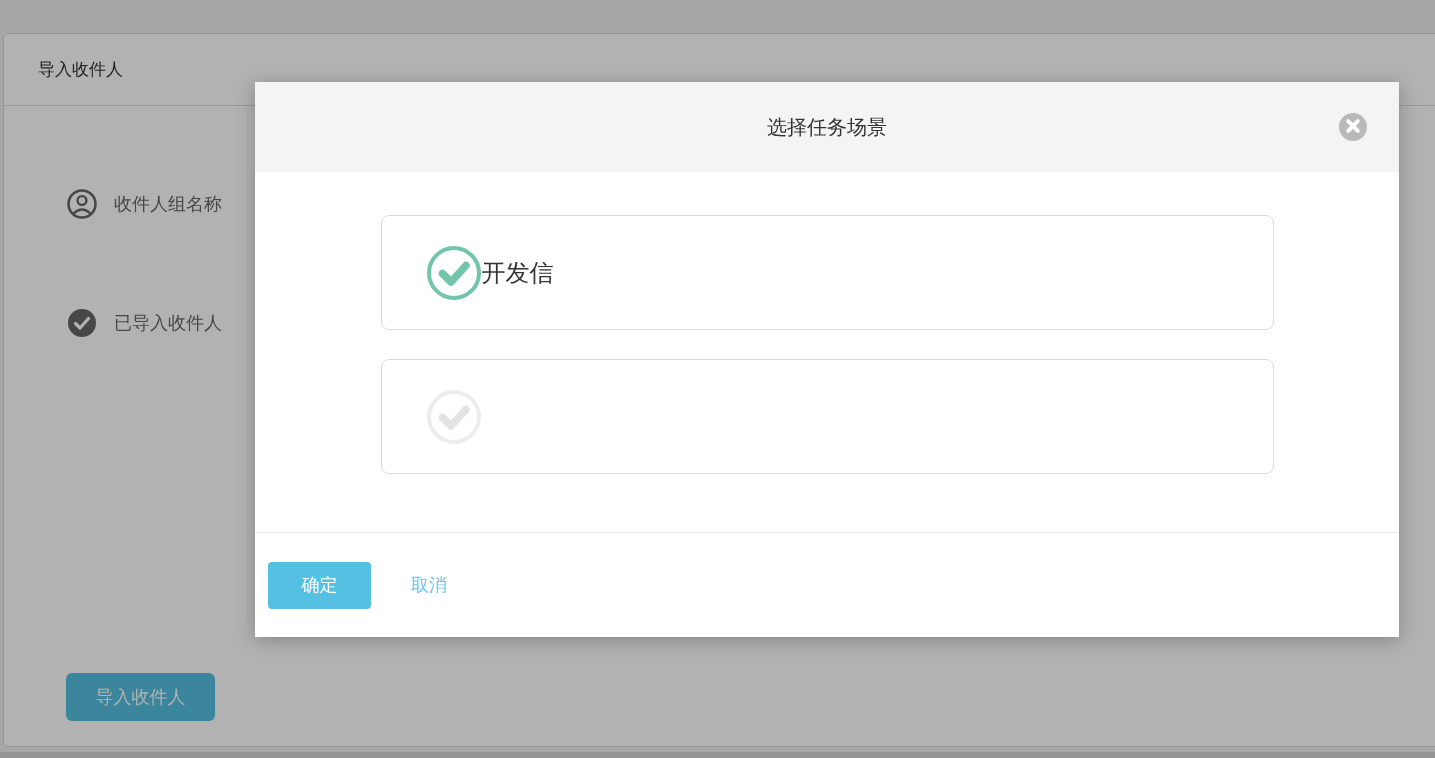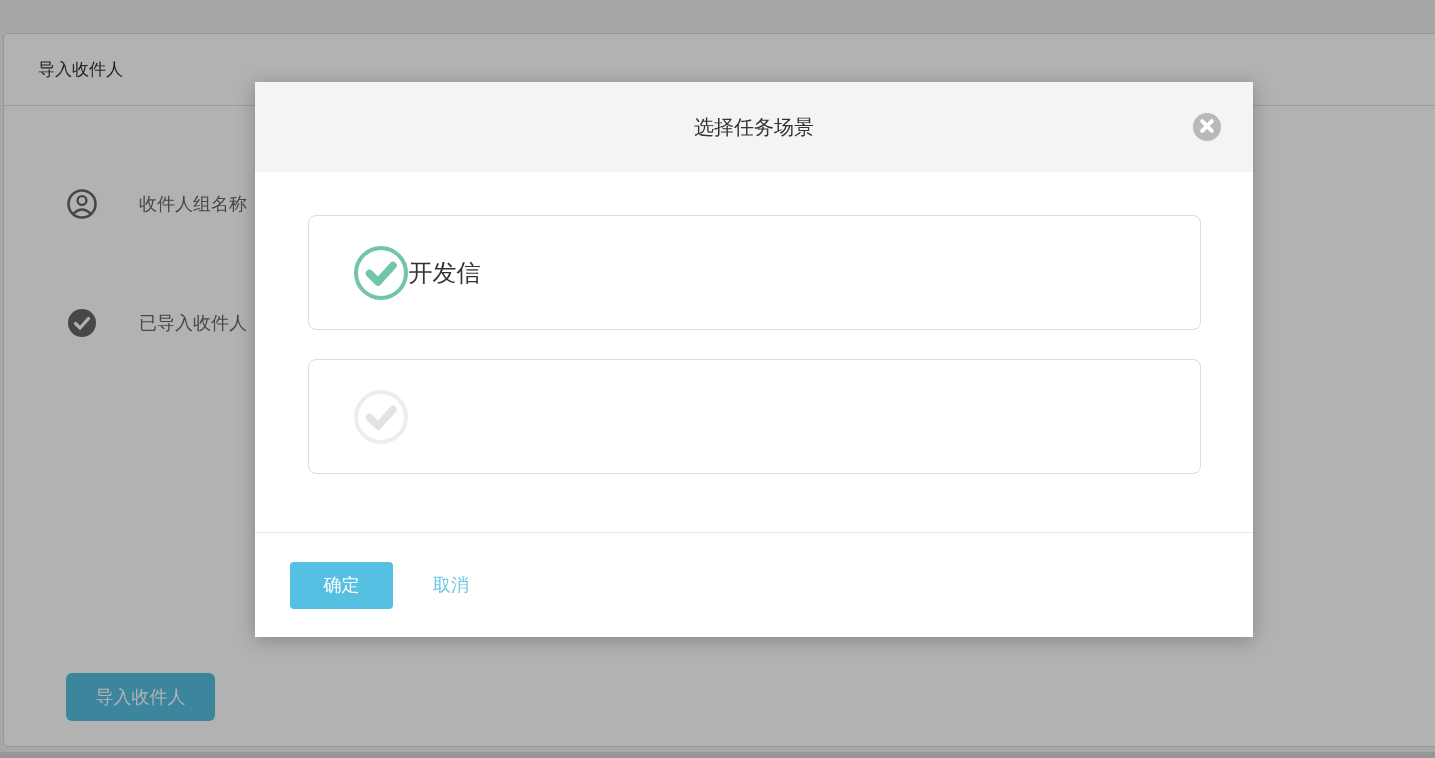--- a/index.html
+++ b/index.html
@@ -20,21 +20,21 @@
     border: 1px solid #d8d8d8;
     border-radius: 5px 0 0 5px;
   }
   .bg-card-header {
     height: 72px;
     display: flex; align-items: center;
     padding-left: 34px;
     border-bottom: 1px solid #dddddd;
     font-size: 17px; color: #333333;
   }
-  .bg-field { position: absolute; left: 63px; display: flex; align-items: center; gap: 25px; }
+  .bg-field { position: absolute; left: 63px; display: flex; align-items: center; }
   .bg-field .ficon { width: 30px; height: 30px; flex: 0 0 30px; }
   .bg-field .flabel { margin-left: 17px; font-size: 18px; color: #666666; }
   .bg-field-1 { top: 155px; }
   .bg-field-2 { top: 274px; }
   .send-btn {
     position: absolute; left: 62px; top: 639px;
     width: 149px; height: 48px;
     background: #55c0e1; color: #ffffff;
     border: none; border-radius: 6px;
     font-size: 18px;
@@ -50,21 +50,21 @@
   
   .overlay {
     position: absolute; inset: 0;
     background: rgba(0,0,0,0.30);
   }
 
   
   .modal {
     position: absolute;
     left: 255px; top: 82px;
-    width: 998px; height: 555px;
+    width: 1144px; height: 555px;
     background: #ffffff;
     box-shadow: 0 3px 18px rgba(0,0,0,0.25);
     display: flex; flex-direction: column;
   }
   .modal-header {
     position: relative;
     height: 90px; flex: 0 0 90px;
     background: #f4f4f4;
     display: flex; align-items: center; justify-content: center;
   }
@@ -93,21 +93,21 @@
   }
   .opt-card + .opt-card { margin-top: 29px; }
   .opt-check { width: 56px; height: 56px; margin-left: 44px; flex: 0 0 56px; }
   .opt-text { display: flex; flex-direction: column; }
   .opt-title { font-size: 24px; color: #333333; font-weight: 500; }
   .opt-desc { font-size: 18px; color: #999999; margin-top: 11px; }
   .modal-footer {
     flex: 0 0 105px;
     border-top: 1px solid #e8e8e8;
     display: flex; align-items: center;
-    padding-left: 35px;
+    padding-left: 13px;
   }
   .confirm-btn {
     width: 103px; height: 47px;
     background: #55c0e1; color: #ffffff;
     border: none; border-radius: 4px;
     font-size: 18px;
     font-family: inherit;
     cursor: pointer;
   }
   .cancel-link {

